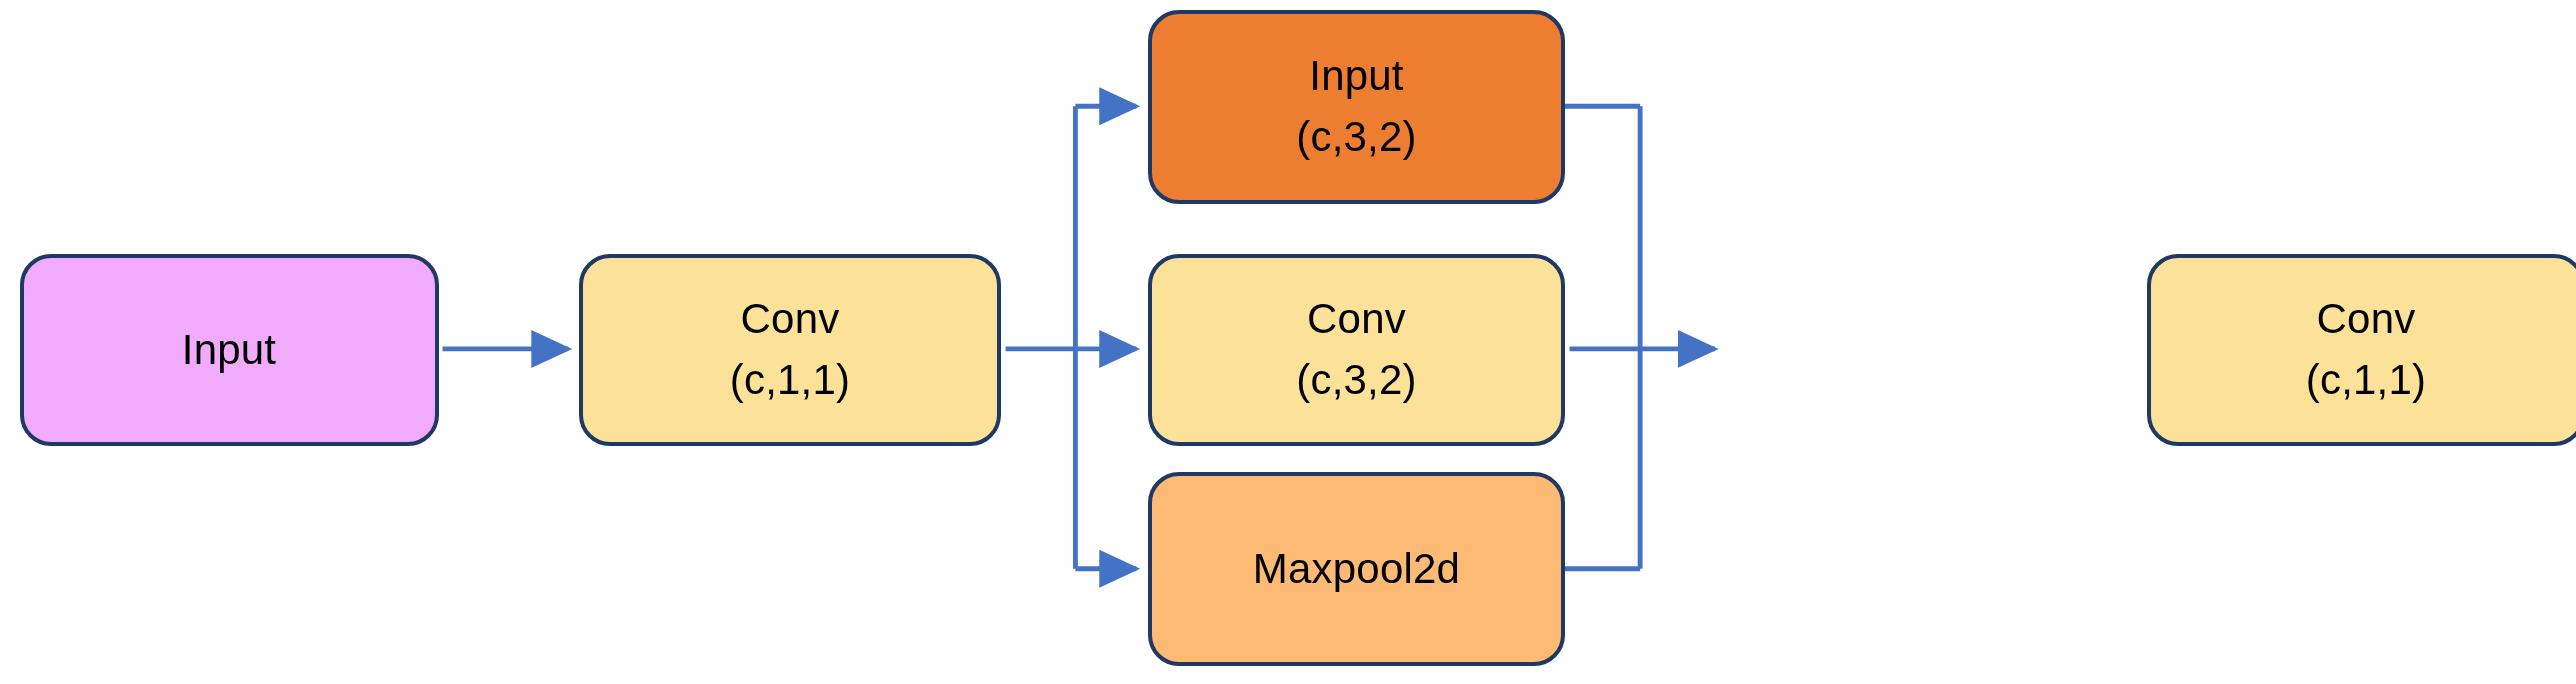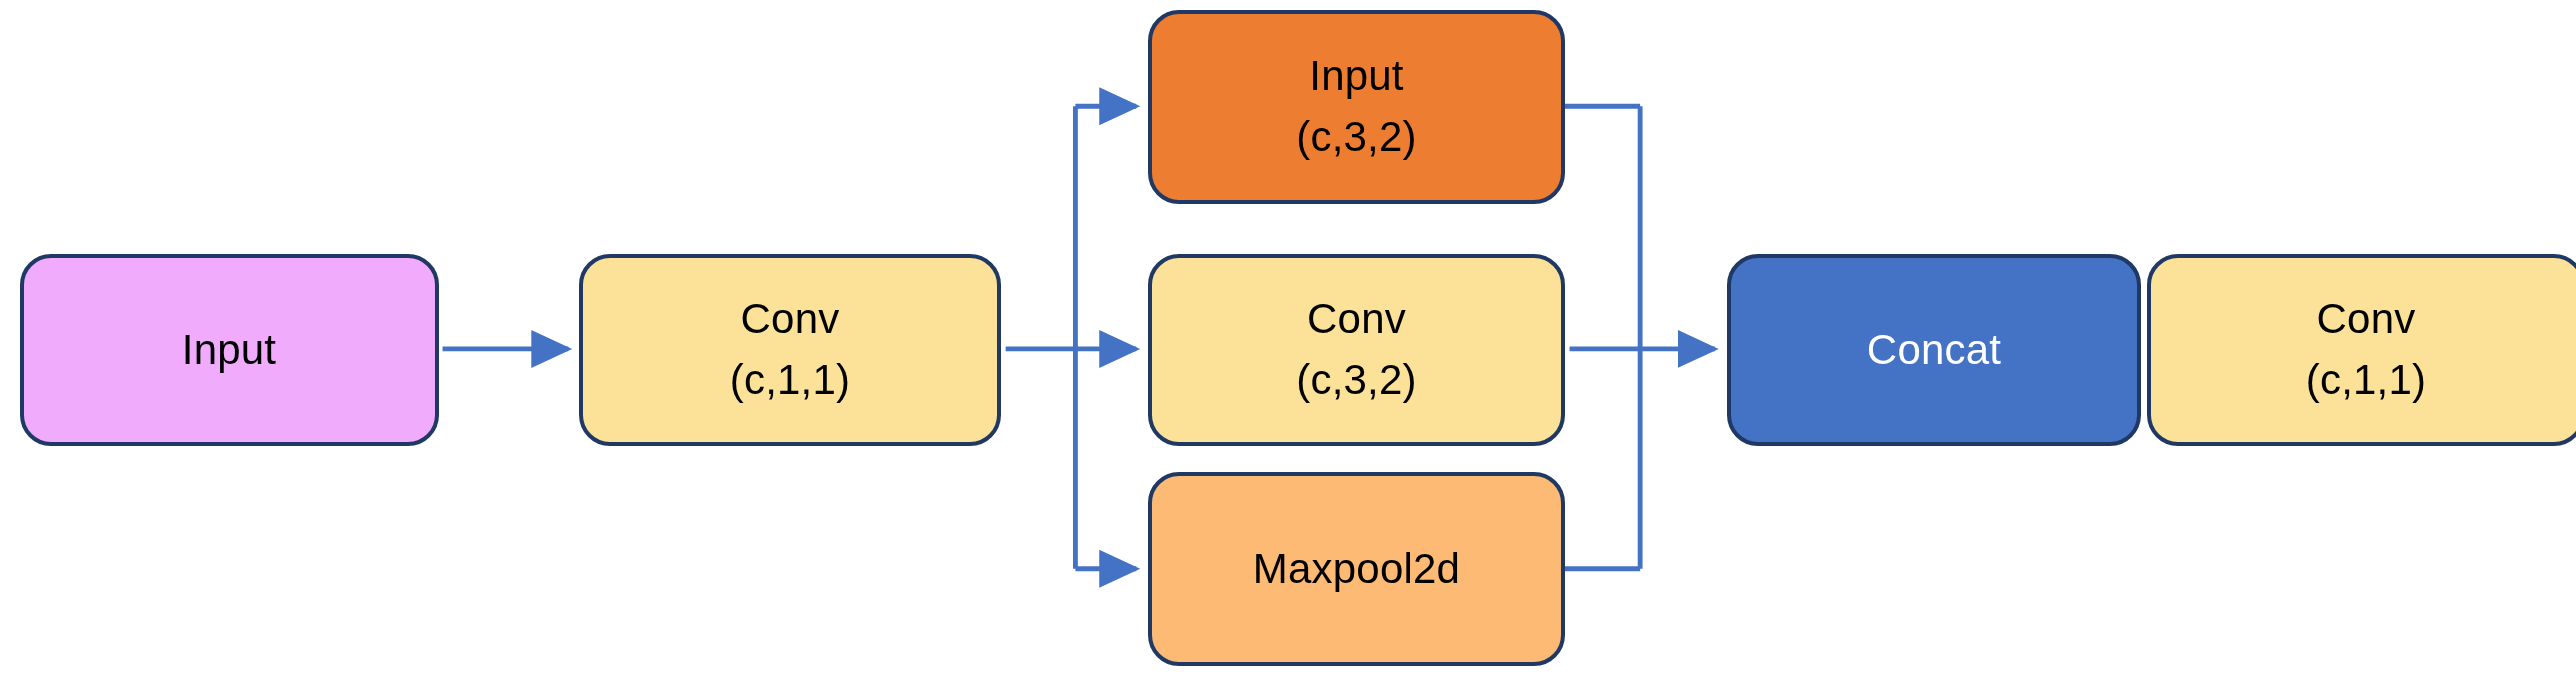--- a/index.html
+++ b/index.html
@@ -101,23 +101,20 @@
 
   <div class="node" id="node-conv-32">
     <span>Conv</span>
     <span class="line2">(c,3,2)</span>
   </div>
 
   <div class="node" id="node-maxpool">
     <span>Maxpool2d</span>
   </div>
 
-  <div class="node" id="node-concat">
-    <span>Concat</span>
-  </div>
 
   <div class="node" id="node-conv-out">
     <span>Conv</span>
     <span class="line2">(c,1,1)</span>
   </div>
 
 </div>
 
 
 </body></html>

